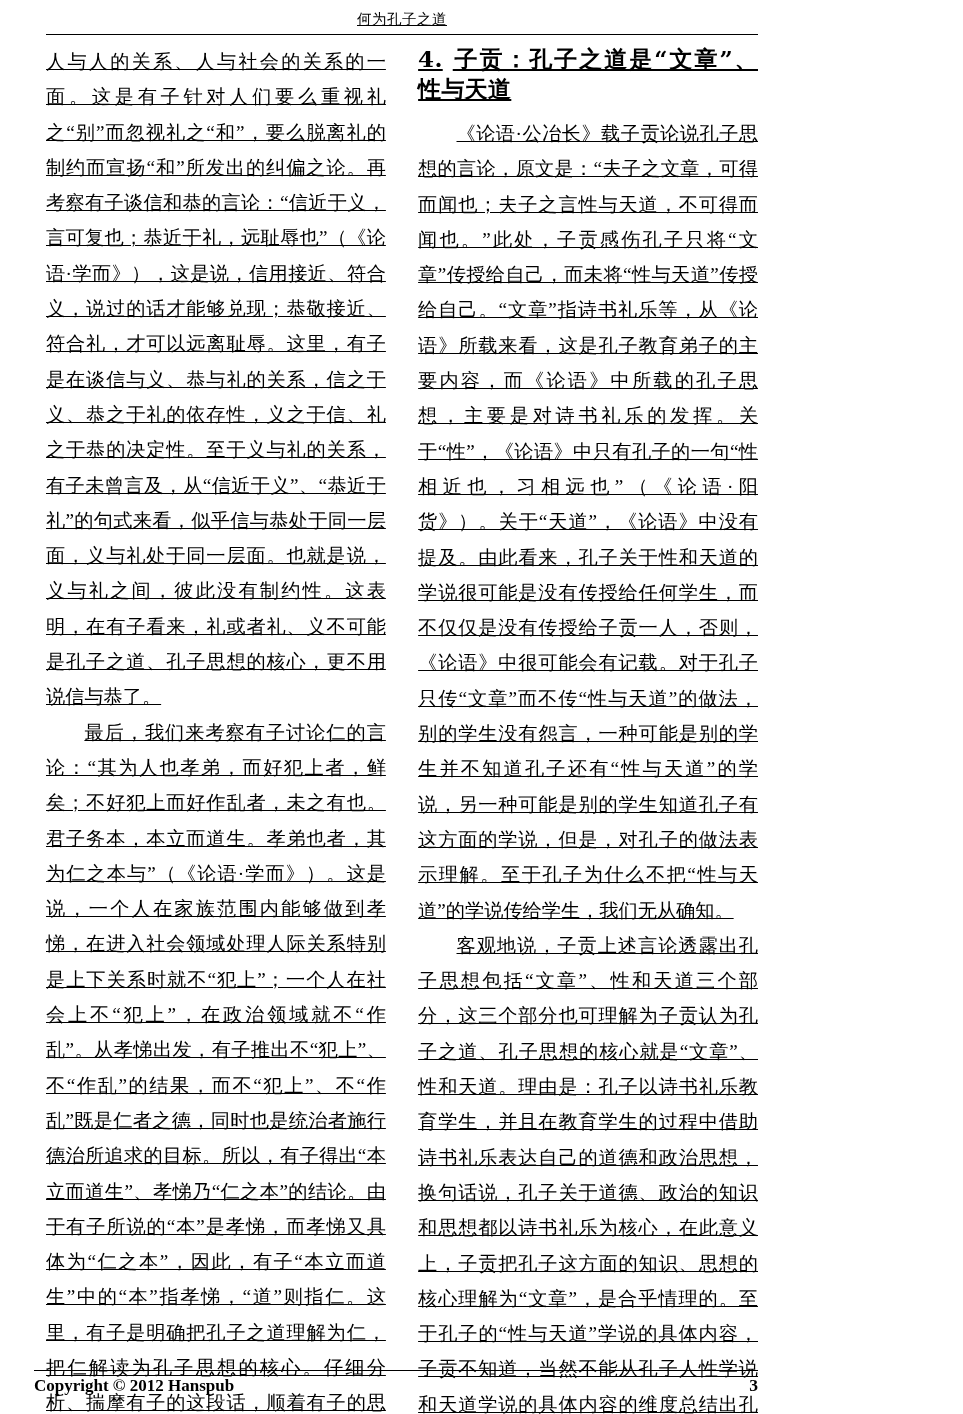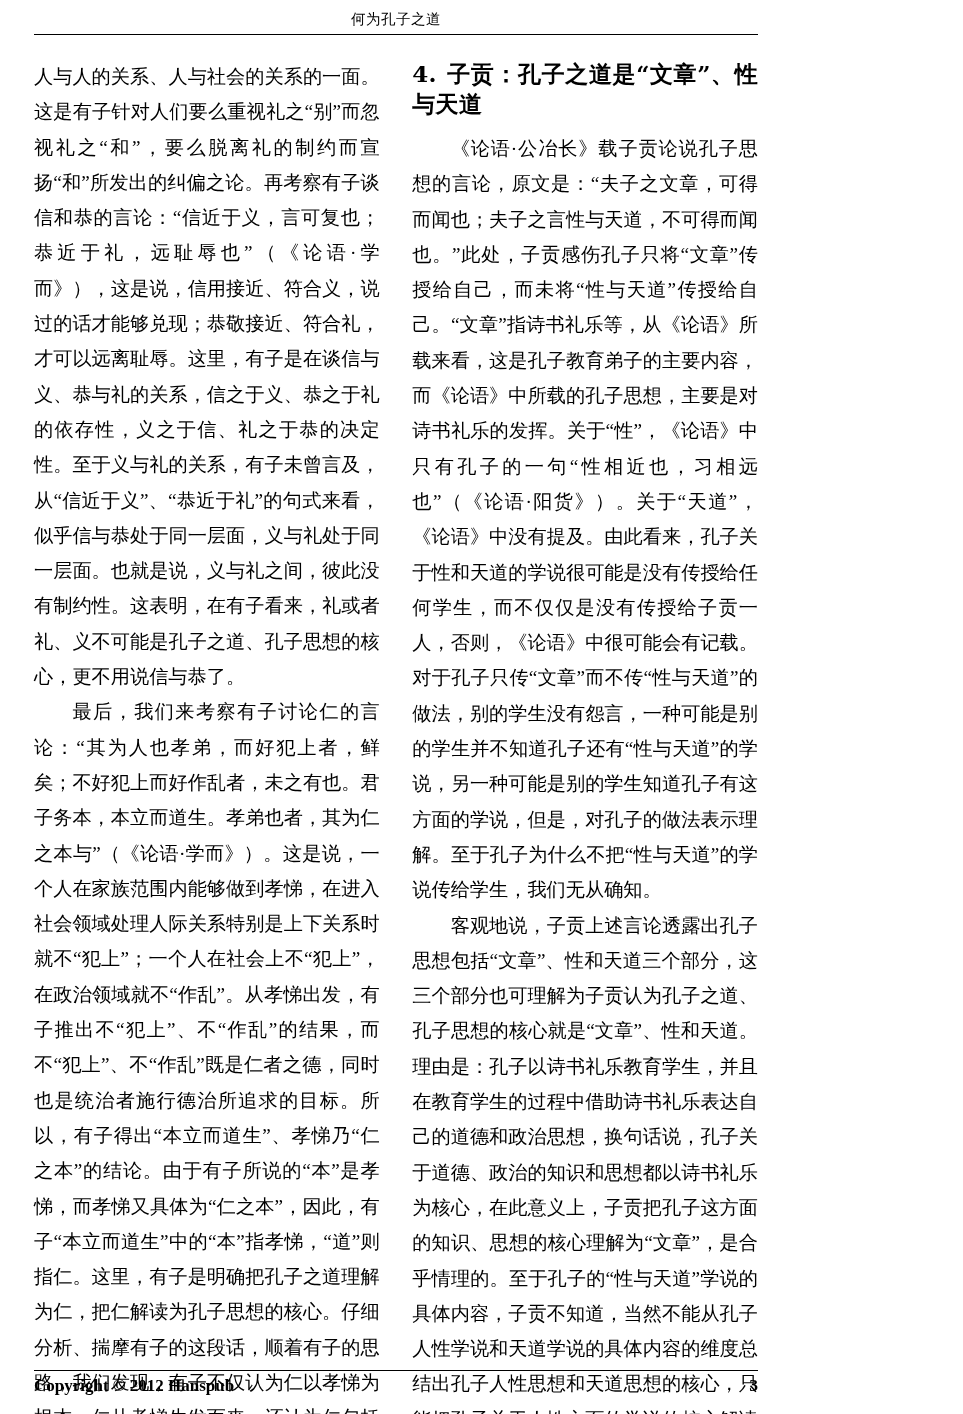--- a/index.html
+++ b/index.html
@@ -11,38 +11,39 @@
     color: #000;
     position: relative;
     overflow: hidden;
   }
   .page {
     position: absolute;
     left: 0; top: 0;
     width: 792px;
     height: 1414px;
     box-sizing: border-box;
-    padding: 10px 34px 0 34px;
+    padding: 10px 34px 0 46px;
+    text-decoration: underline;
   }
   
   .running-head {
     text-align: center;
     font-size: 14.5px;
     font-family: "DejaVu Serif", serif;
     letter-spacing: 0.5px;
     padding-bottom: 3px;
   }
   .head-rule {
     border-top: 1.3px solid #000;
     margin: 2px 0 0 0;
   }
   
   .columns {
     display: flex;
-    margin-top: 24px;
+    margin-top: 9px;
     height: 1290px;
   }
   .col {
     width: 437px;
     font-size: 19.2px;
     line-height: 35.3px;
     text-align: justify;
     text-justify: inter-ideograph;
   }
   .col-left { padding-right: 12px; }

